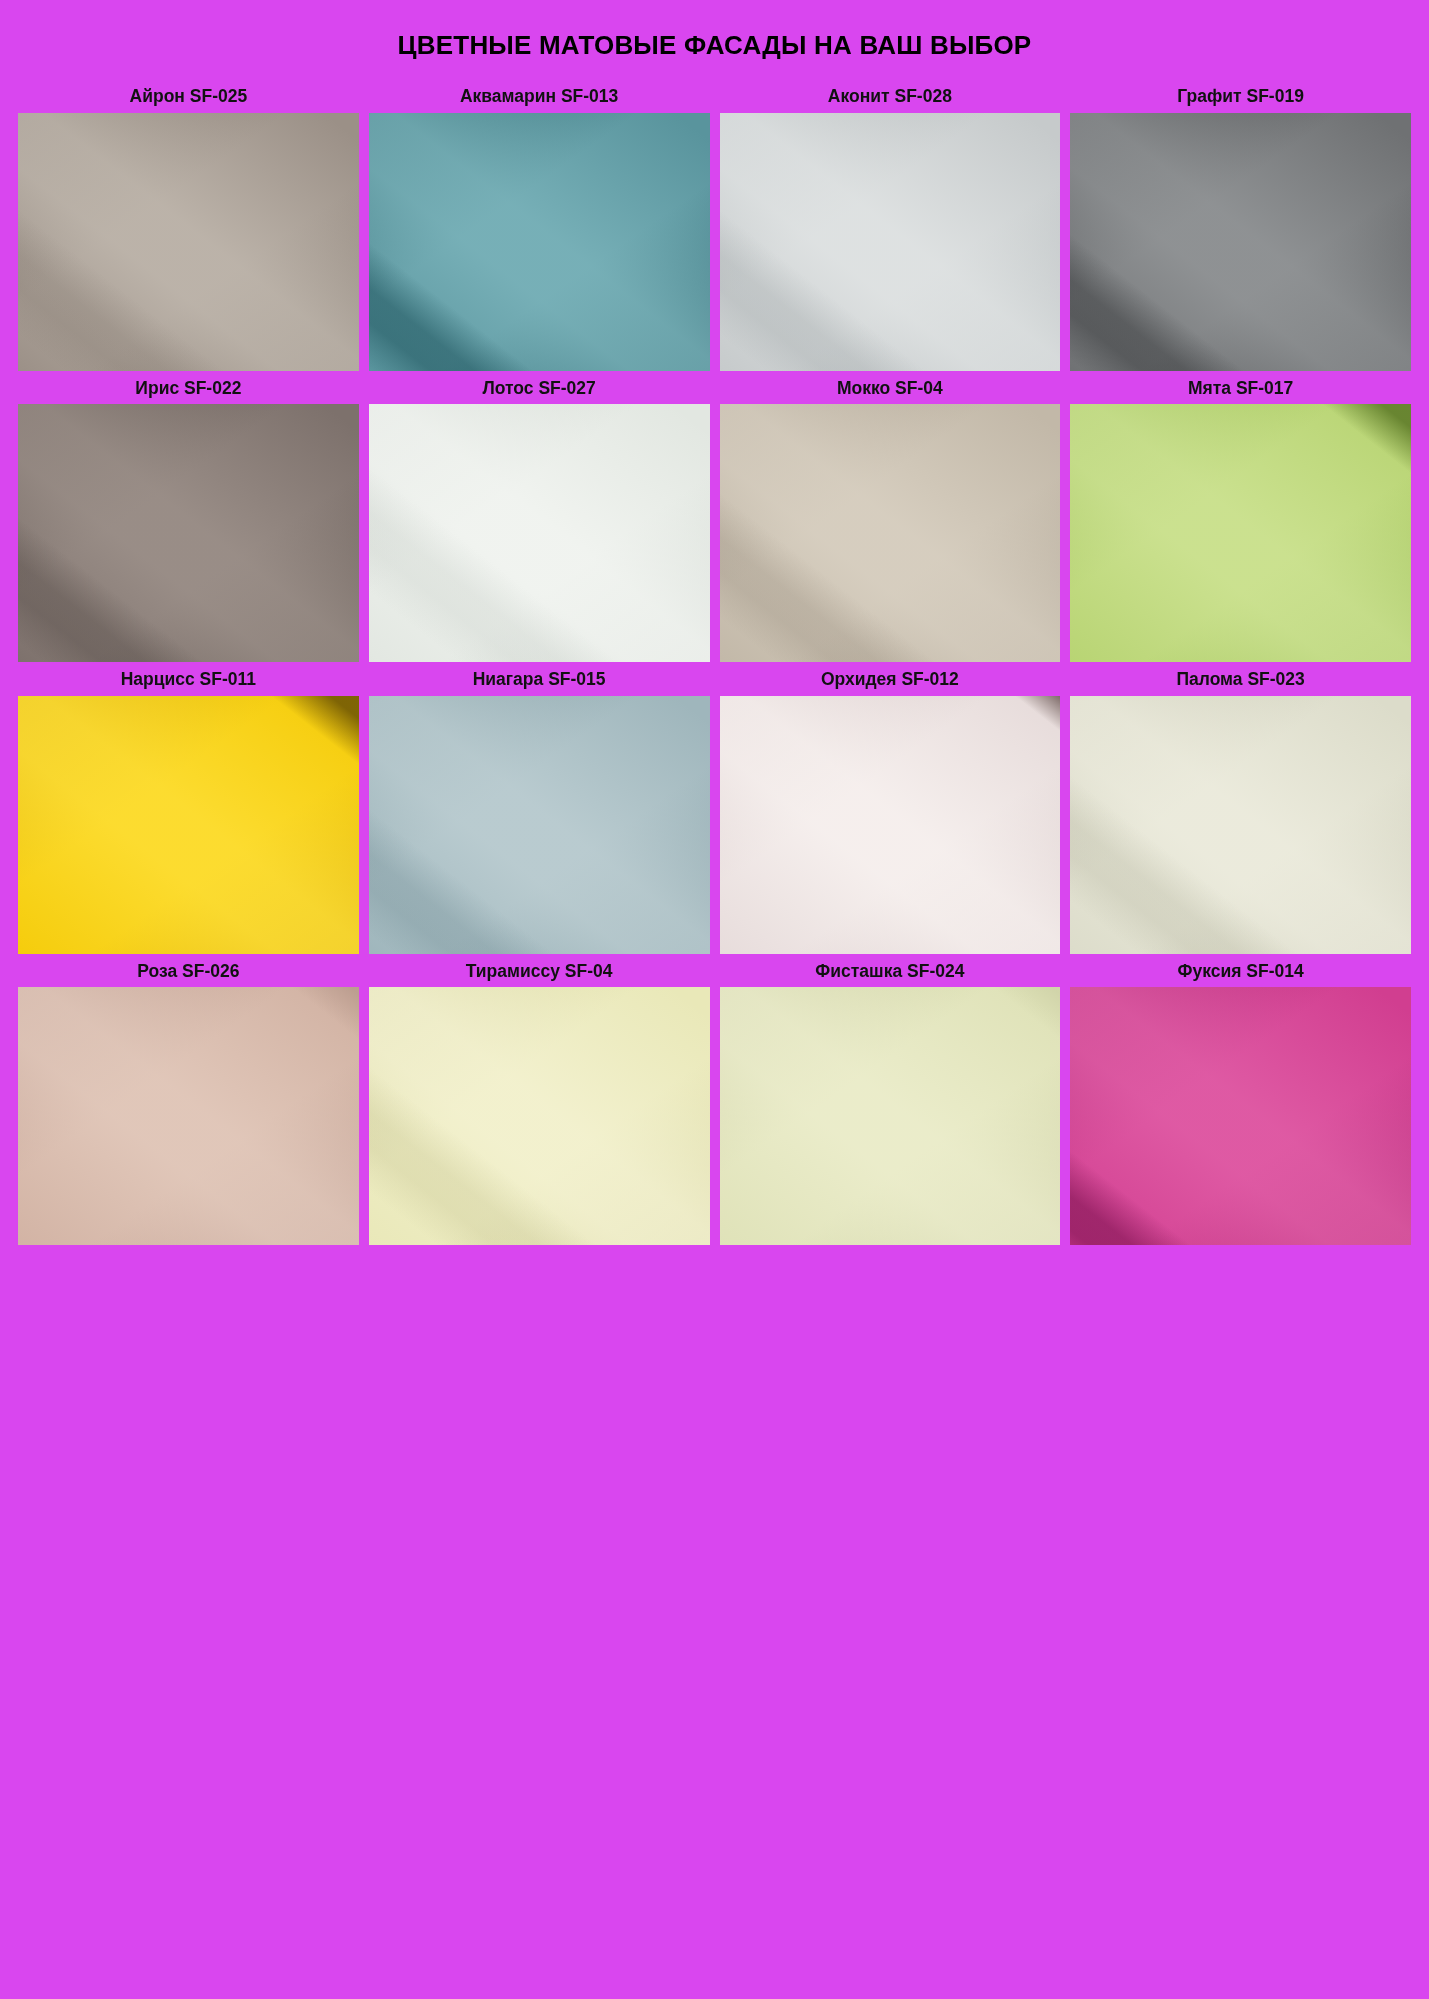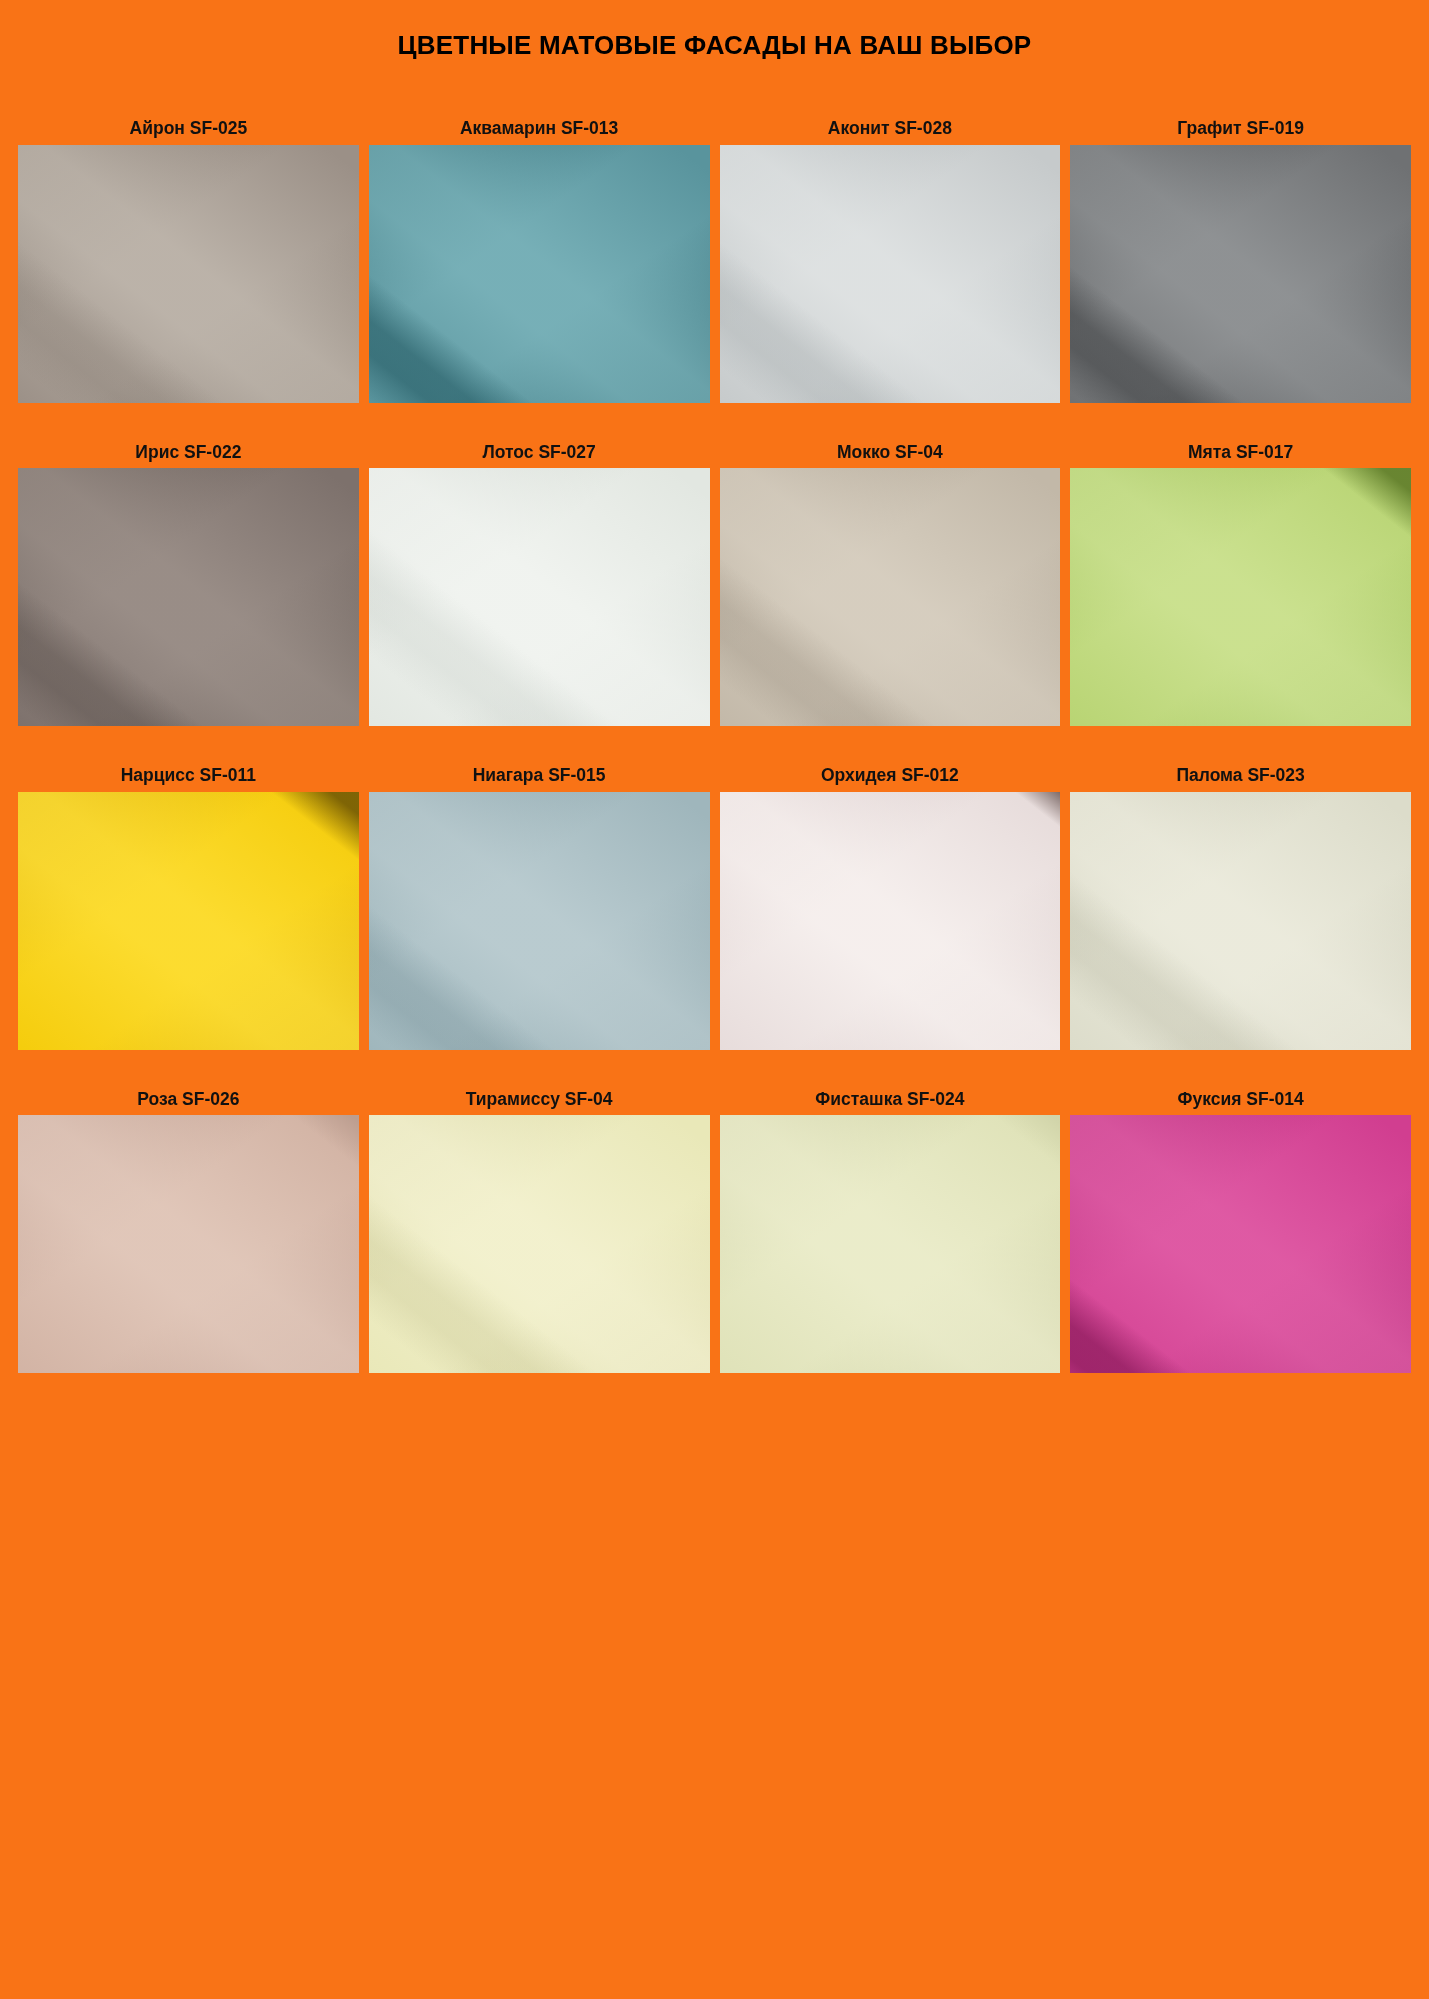--- a/index.html
+++ b/index.html
@@ -11,21 +11,21 @@
     width: 1429px;
     height: 1999px;
     font-family: "Liberation Sans", sans-serif;
     -webkit-font-smoothing: antialiased;
   }
 
   .page {
     position: relative;
     width: 1429px;
     height: 1999px;
-    background: #f97316;
+    background: #d946ef;
     box-sizing: border-box;
     overflow: hidden;
   }
 
   .page-title {
     text-align: center;
     font-size: 26px;
     font-weight: bold;
     letter-spacing: 0.2px;
     color: #000000;
@@ -41,21 +41,20 @@
     display: grid;
     grid-template-columns: repeat(4, 1fr);
     column-gap: 10px;
     row-gap: 0px;
   }
 
   .swatch-cell {
     display: flex;
     flex-direction: column;
     align-items: stretch;
-    margin-top: 32px;
   }
 
   .swatch-label {
     text-align: center;
     font-size: 17.5px;
     font-weight: bold;
     color: #111111;
     line-height: 1;
     padding: 9px 0 7px 0;
     white-space: nowrap;

